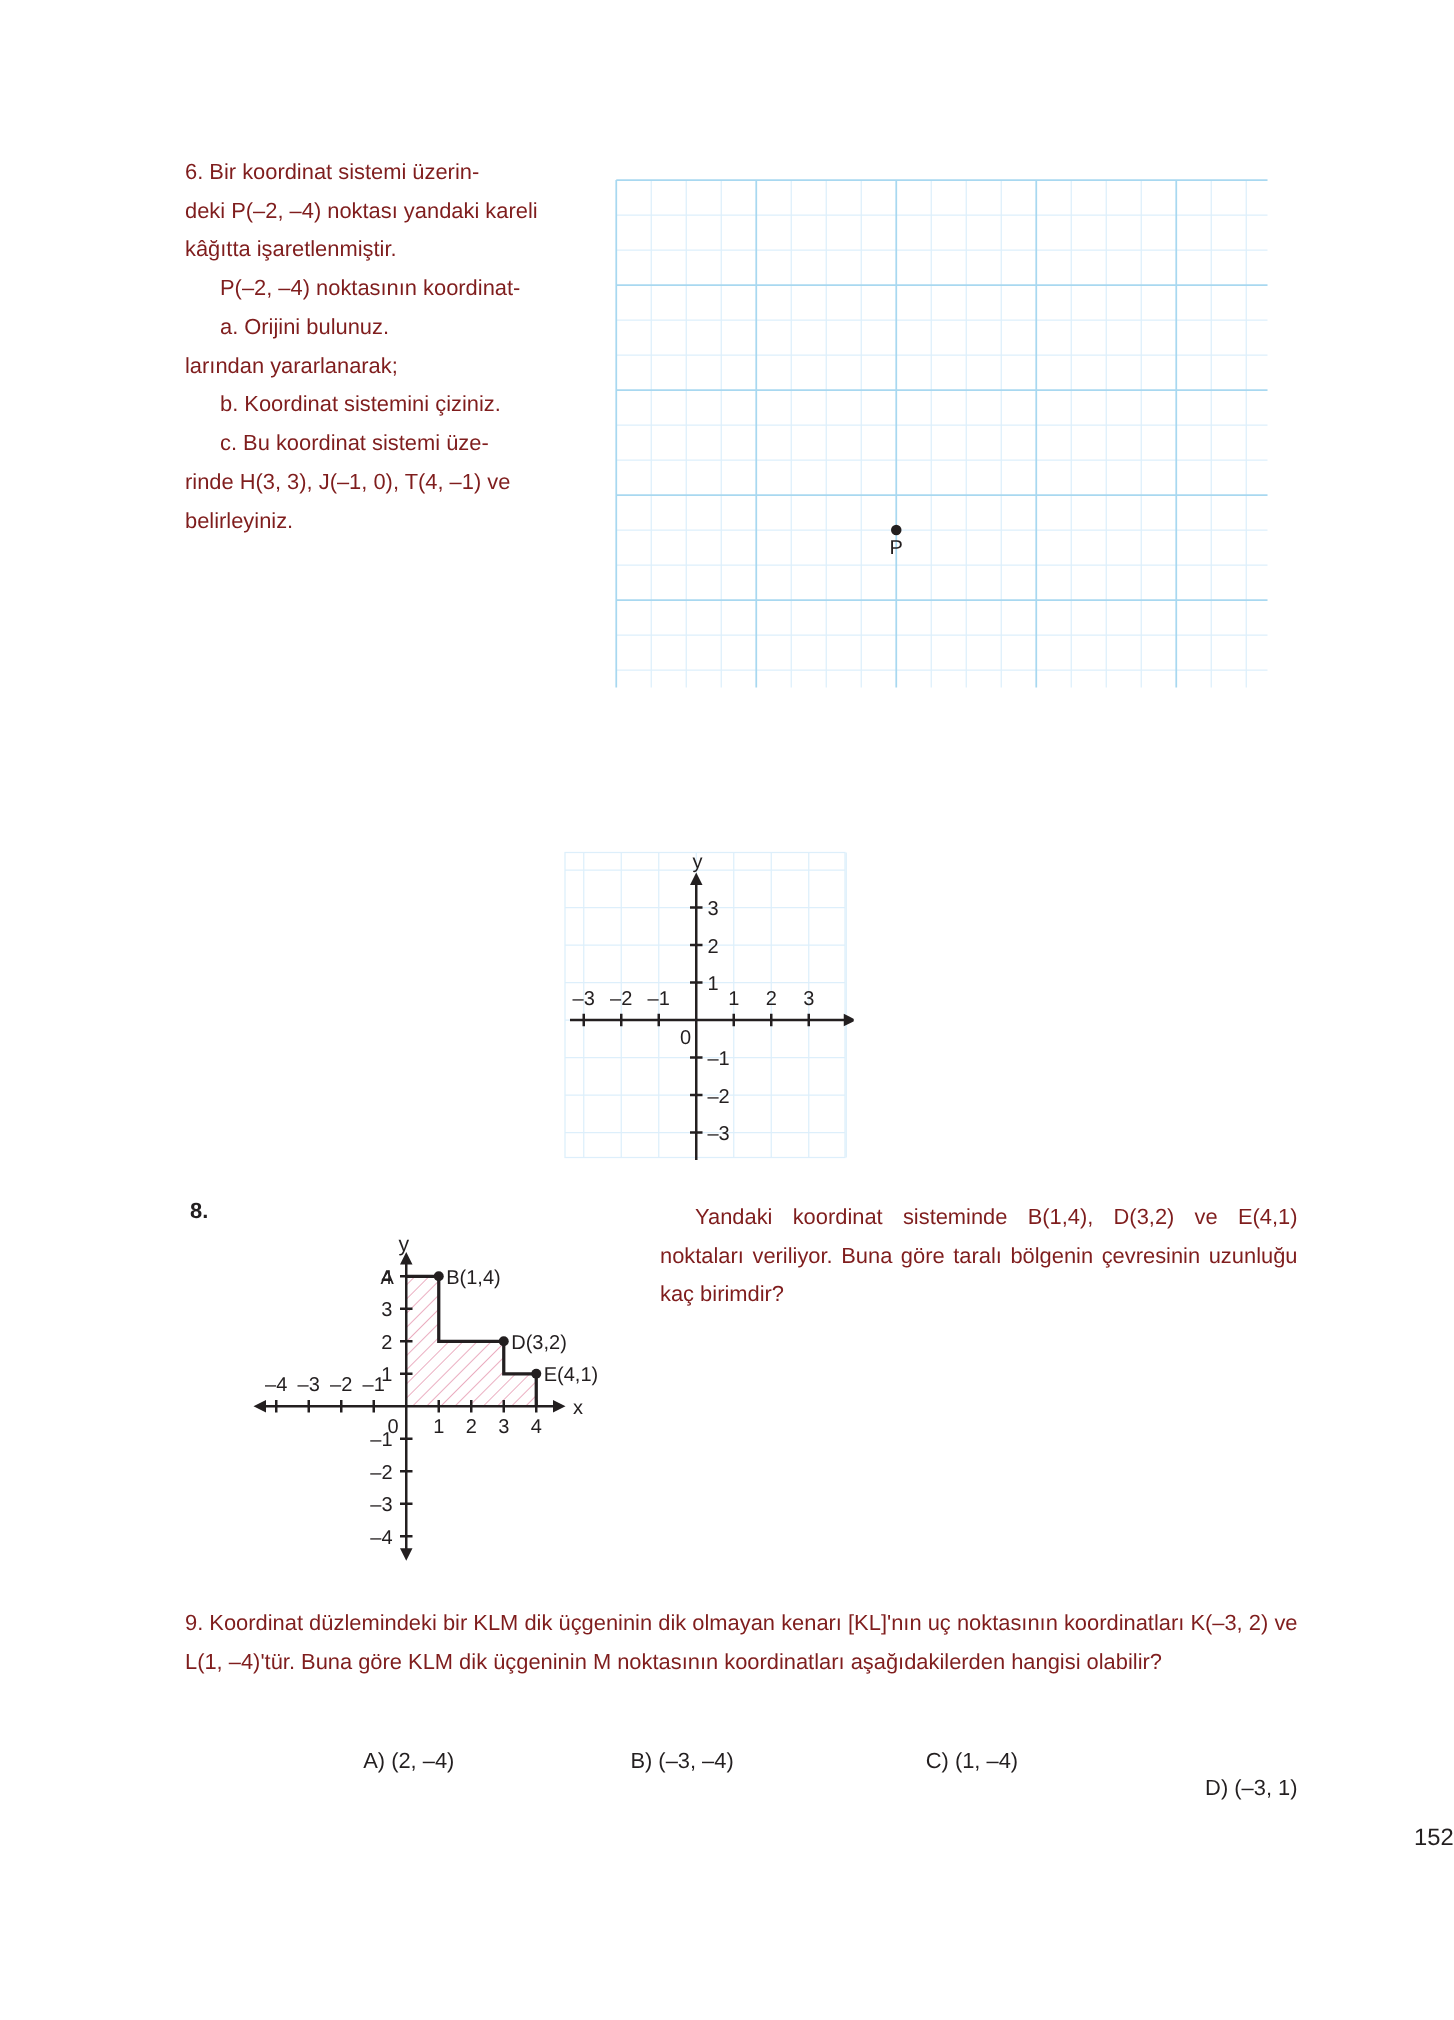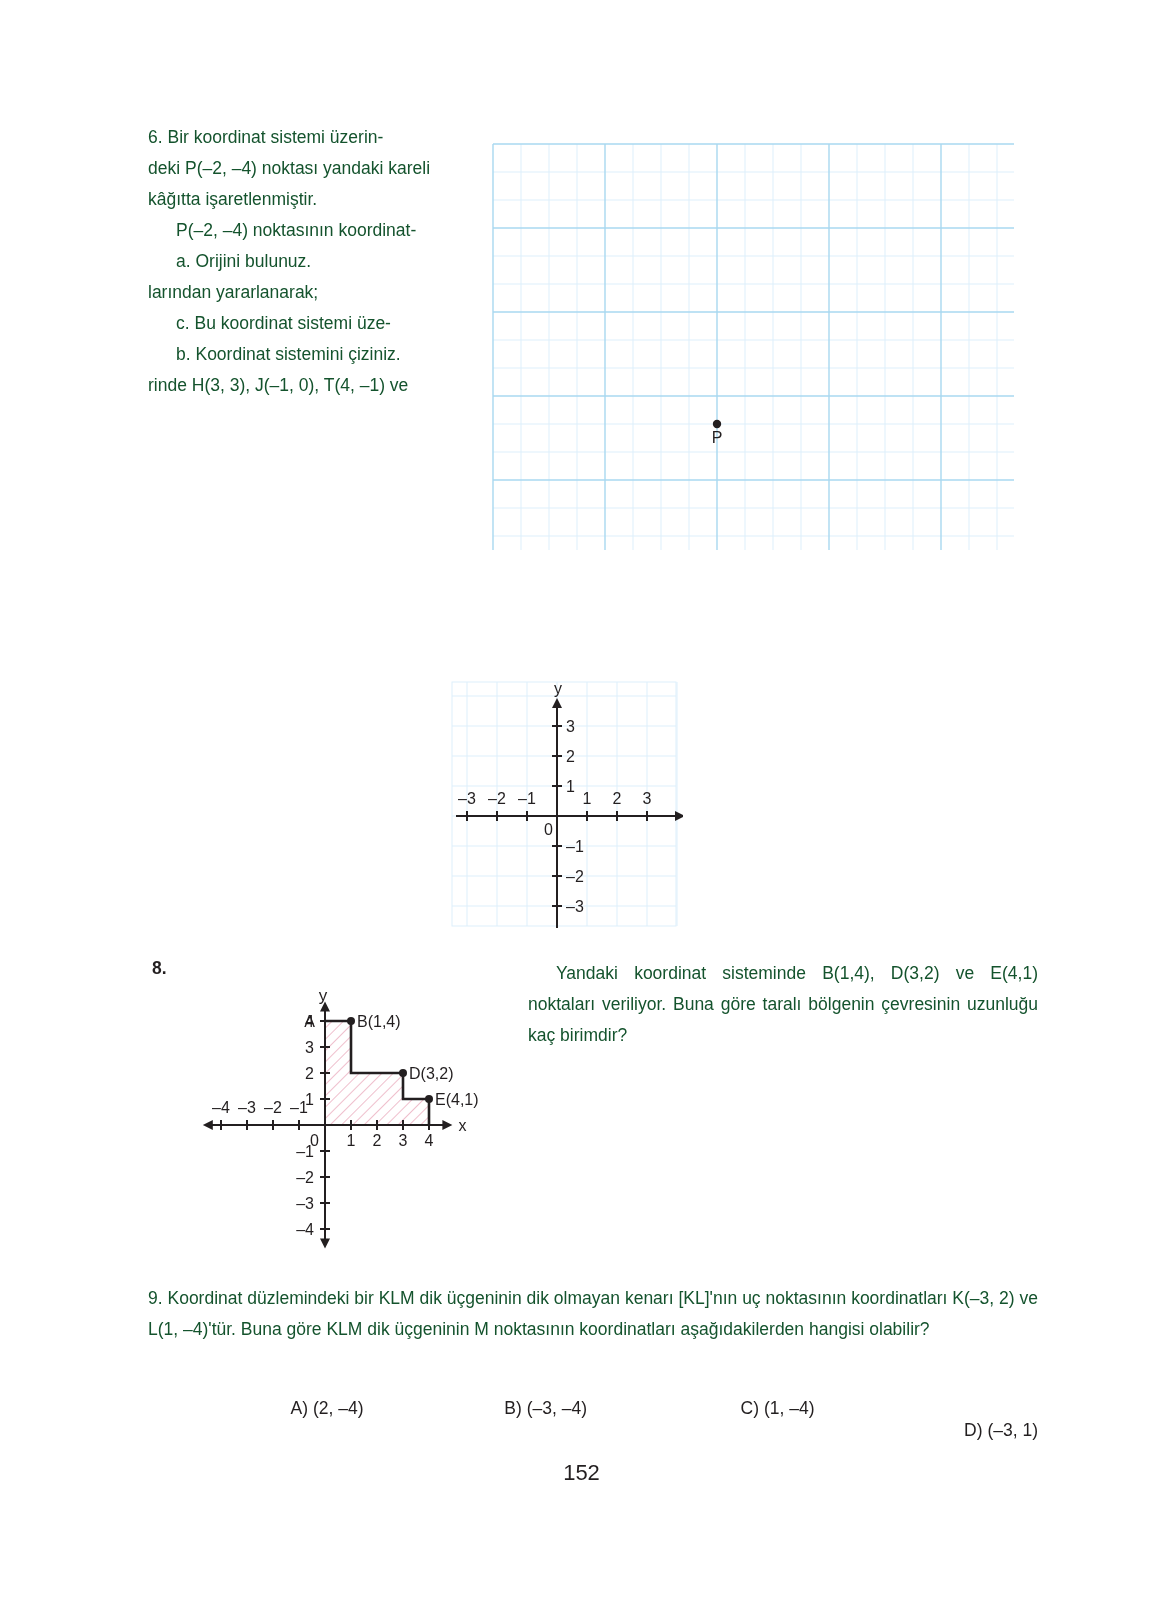--- a/index.html
+++ b/index.html
@@ -18,21 +18,21 @@
   .page {
     position: absolute;
     inset: 0;
   }
 
   
   .para {
     position: absolute;
     font-size: 17.5px;
     line-height: 31px;
-    color: #14532d;
+    color: #7f1d1d;
     text-align: justify;
     text-justify: inter-word;
   }
 
   
   #q6-text {
     left: 148px;
     top: 122px;
     width: 300px;
   }
@@ -108,45 +108,46 @@
   #q9-options .opt:nth-child(2) { padding-left: 60px; }
   #q9-options .opt:nth-child(3) { padding-left: 64px; }
   #q9-options .opt:nth-child(4) { padding-left: 60px; margin-top: 22px; }
 
   
   #page-number {
     position: absolute;
     left: 0;
     right: 0;
     top: 1460px;
-    text-align: center;
-    font-size: 22px;
+    text-align: right;
+    font-size: 19px;
     color: #231f20;
   }
 
   svg text {
     font-family: "Liberation Sans", sans-serif;
     fill: #231f20;
   }
 </style>
 </head>
 <body>
 
 <div class="page">
 
   <div class="para" id="q6-text">
     <span class="line">6. Bir koordinat sistemi üzerin-</span>
     <span class="line">deki P(–2, –4) noktası yandaki kareli</span>
     <span class="line">kâğıtta işaretlenmiştir.</span>
     <span class="line" style="display:block;text-indent:28px;">P(–2, –4) noktasının koordinat-</span>
     <span class="line" style="display:block;text-indent:28px;">a. Orijini bulunuz.</span>
     <span class="line">larından yararlanarak;</span>
+    <span class="line" style="display:block;text-indent:28px;">b. Koordinat sistemini çiziniz.</span>
     <span class="line" style="display:block;text-indent:28px;">c. Bu koordinat sistemi üze-</span>
-    <span class="line" style="display:block;text-indent:28px;">b. Koordinat sistemini çiziniz.</span>
     <span class="line">rinde H(3, 3), J(–1, 0), T(4, –1) ve</span>
+    <span class="line">belirleyiniz.</span>
   </div>
 
   <div id="q6-grid-wrap">
     <svg id="q6-grid" width="535" height="416" viewBox="0 0 535 416">
       <g id="q6-minor" stroke="#ddeffb" stroke-width="1">
           <line x1="42" y1="10" x2="42" y2="430"></line>
           <line x1="70" y1="10" x2="70" y2="430"></line>
           <line x1="98" y1="10" x2="98" y2="430"></line>
           <line x1="154" y1="10" x2="154" y2="430"></line>
           <line x1="182" y1="10" x2="182" y2="430"></line>

